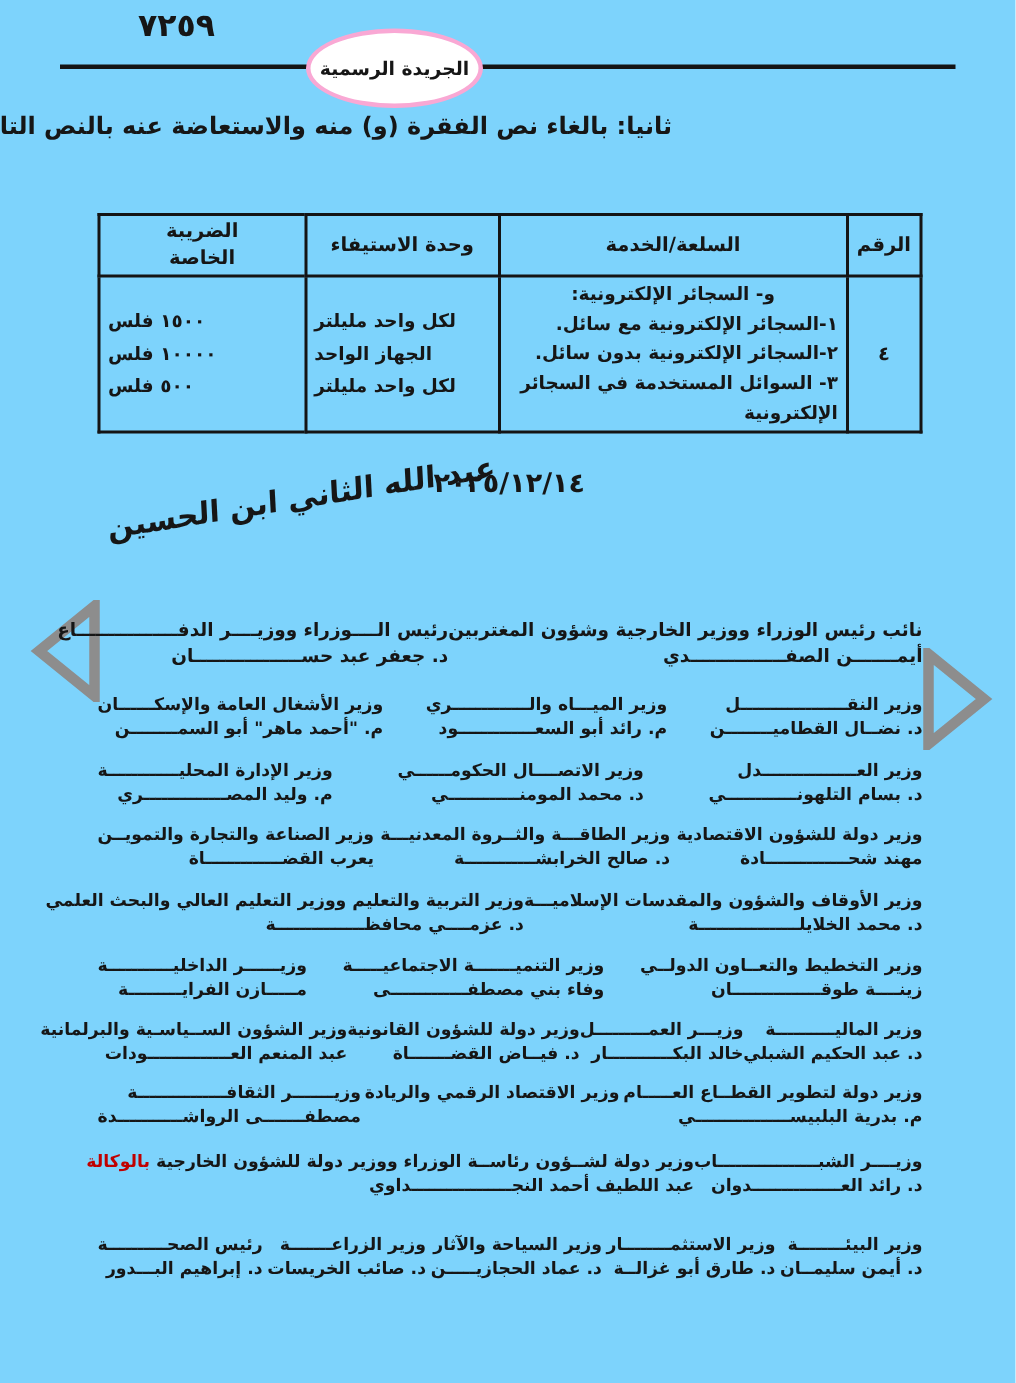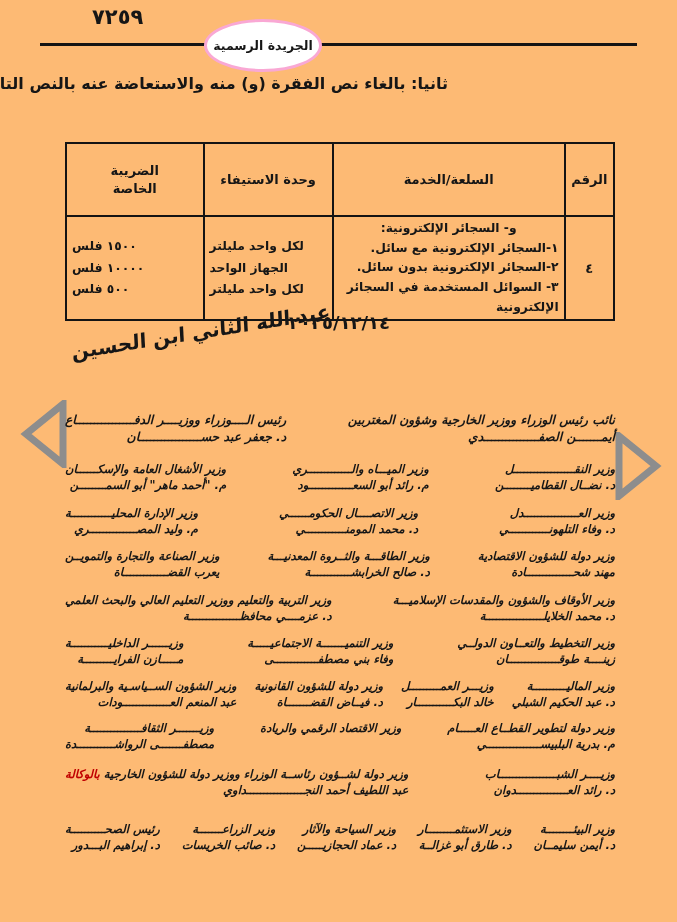--- a/index.html
+++ b/index.html
@@ -1,48 +1,48 @@
 <!DOCTYPE html>
 <html><head>
 <meta charset="utf-8">
 <style>
   html,body{margin:0;padding:0;background:#ffffff;}
-  #page{position:relative;width:677px;height:922px;background:#fdba74;overflow:hidden;
+  #page{position:relative;width:677px;height:922px;background:#7dd3fc;overflow:hidden;
         font-family:"DejaVu Sans",sans-serif;color:#161616;}
   .abs{position:absolute;}
 
   #pagenum{left:92px;top:5px;font-size:21px;font-weight:bold;letter-spacing:5px;direction:rtl;}
   #rule{left:40px;top:43px;width:597px;height:3px;background:#141414;}
   #oval{left:204px;top:19px;width:112px;height:47px;border:3px solid #f9a8d4;border-radius:50%;
         background:#ffffff;display:flex;align-items:center;justify-content:center;
         font-size:12.5px;font-weight:bold;direction:rtl;}
   #heading{top:74px;right:229px;direction:rtl;font-weight:bold;font-size:16px;white-space:nowrap;}
 
   #tbl{position:absolute;left:65px;top:142px;width:550px;border-collapse:collapse;
        direction:rtl;font-weight:bold;}
   #tbl th,#tbl td{border:2px solid #141414;padding:2px 5px;}
   #tbl th{font-size:13px;vertical-align:middle;}
   .col-num{width:46px;}
   .col-item{width:226px;}
   .col-unit{width:126px;}
   .col-tax{width:134px;}
-  .tax-h{width:70px;margin:16px auto;line-height:1.35;text-align:center;}
+  .tax-h{width:70px;margin:0 auto;line-height:1.35;text-align:center;}
   td.cell-num{text-align:center;vertical-align:middle;font-size:13px;}
   td.cell-item{font-size:12.3px;text-align:right;vertical-align:top;line-height:1.6;padding-top:4px;}
   .item-line-first{text-align:center;}
   td.cell-unit,td.cell-tax{text-align:left;vertical-align:middle;font-size:12.3px;line-height:1.75;}
 
   #date{top:296px;left:220px;width:170px;text-align:right;font-size:18px;font-weight:bold;
         letter-spacing:1px;direction:rtl;margin-top:16px;}
   #sig{left:72px;top:340px;font-size:20px;font-weight:bold;direction:rtl;
        transform:rotate(-9deg) skewX(-6deg);transform-origin:left center;}
 
   #ministers{left:65px;top:412px;width:550px;direction:rtl;font-weight:bold;}
   .mr{display:flex;justify-content:space-between;}
-  .mc{white-space:nowrap;font-style:italic;}
+  .mc{white-space:nowrap;}
   .mt,.mn{font-size:11.5px;line-height:16px;}
   .mr1 .mt,.mr1 .mn{font-size:12.3px;line-height:17px;}
   .red{color:#c00000;}
   .arrow{position:absolute;cursor:pointer;}
 </style>
 </head>
 <body>
 
 <div id="page">
 
@@ -126,21 +126,21 @@
       </div>
       <div class="mc">
         <div class="mt">وزير الأشغال العامة والإسكــــــان</div>
         <div class="mn">م. "أحمد ماهر" أبو السمــــــــن</div>
       </div>
     </div>
 
     <div class="mr" style="margin-bottom:11px;">
       <div class="mc">
         <div class="mt">وزير العــــــــــــــــدل</div>
-        <div class="mn">د. وفاء التلهونــــــــــــي</div>
+        <div class="mn">د. بسام التلهونــــــــــــي</div>
       </div>
       <div class="mc">
         <div class="mt">وزير الاتصــــال الحكومــــــي</div>
         <div class="mn">د. محمد المومنــــــــــــي</div>
       </div>
       <div class="mc">
         <div class="mt">وزير الإدارة المحليــــــــــــة</div>
         <div class="mn">م. وليد المصــــــــــــــري</div>
       </div>
     </div>

